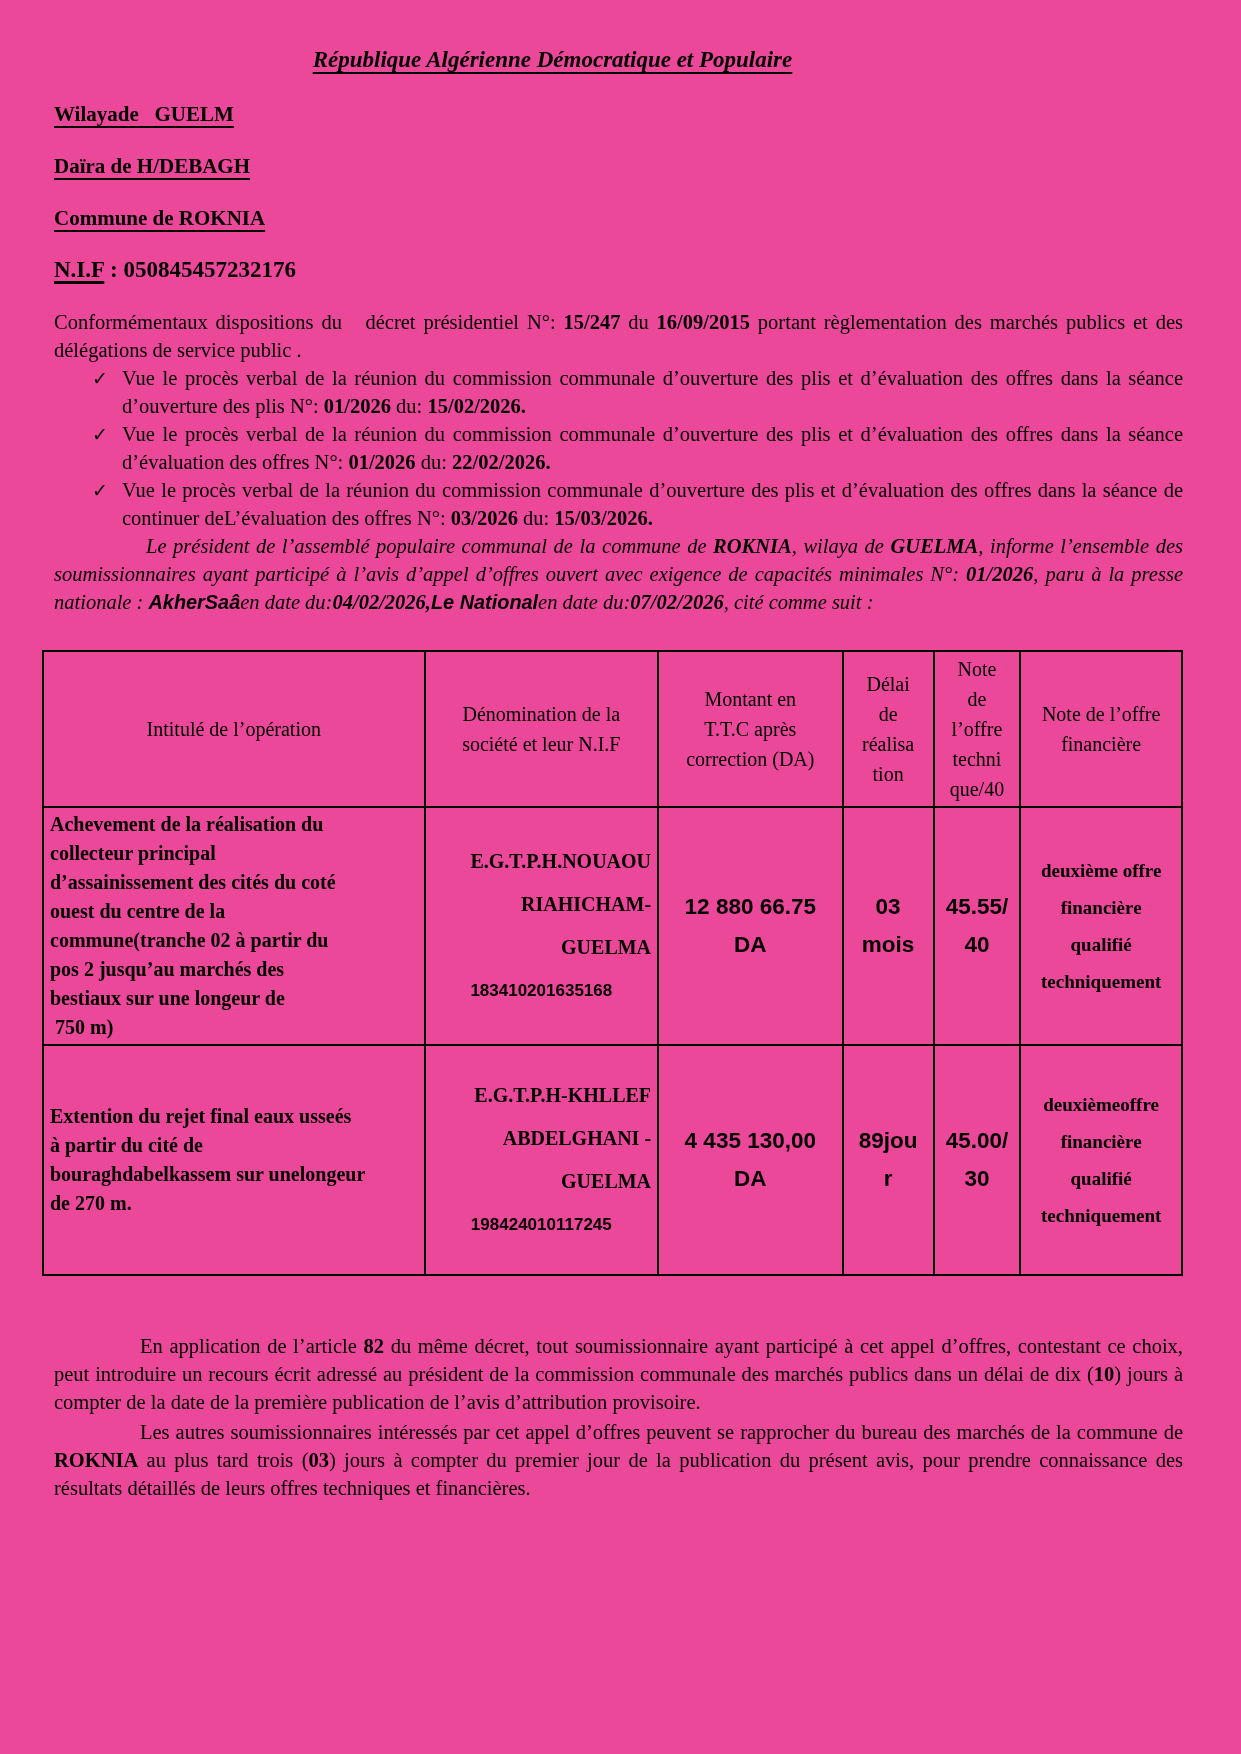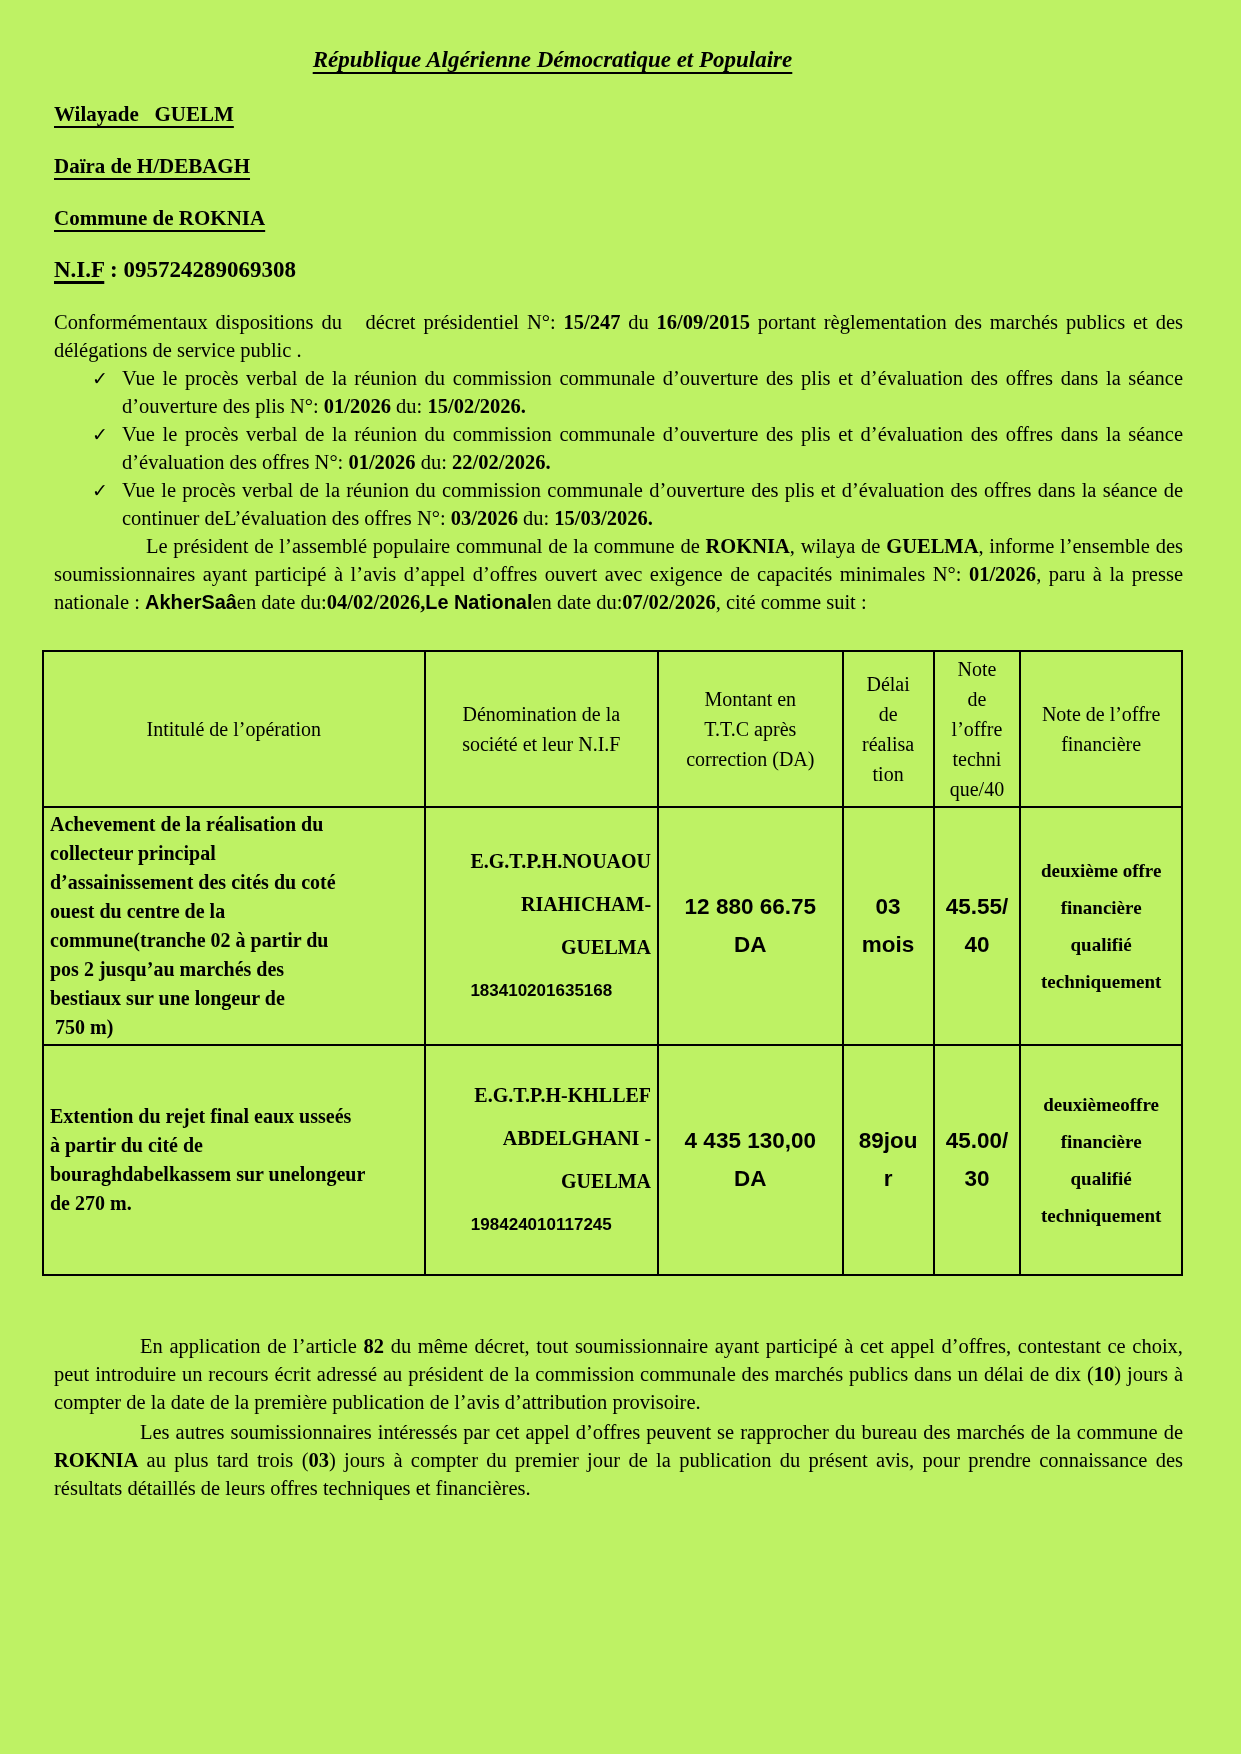--- a/index.html
+++ b/index.html
@@ -1,17 +1,17 @@
 <!DOCTYPE html>
 <html><head>
 <meta charset="utf-8">
 <style>
   html,body{margin:0;padding:0;background:#888;}
   .page{
-    width:1241px;height:1754px;background:#bef264;color:#000;
+    width:1241px;height:1754px;background:#ec4899;color:#000;
     box-sizing:border-box;padding:46px 58px 30px 42px;
     font-family:"Liberation Serif","DejaVu Serif",serif;
     font-size:20.5px;line-height:28px;position:relative;overflow:hidden;
   }
   .b{font-weight:bold;}
   .u{text-decoration:underline;text-decoration-thickness:2px;text-underline-offset:4px;}
   .sans{font-family:"Liberation Sans","DejaVu Sans",sans-serif;font-size:0.97em;}
   .republic{
     text-align:center;padding-right:120px;font-size:23px;font-weight:bold;font-style:italic;
     text-decoration:underline;text-decoration-thickness:2px;text-underline-offset:5px;
@@ -22,21 +22,21 @@
     text-decoration:underline;text-decoration-thickness:2px;text-underline-offset:5px;
     margin:0 0 24px 12px;width:fit-content;
   }
   .doc-title{
     text-align:center;padding-right:100px;font-size:26px;font-weight:bold;margin-top:56px;line-height:32px;
   }
   .doc-title .u{text-decoration-thickness:3px;text-underline-offset:5px;}
   .nif-line{font-size:23px;font-weight:bold;margin:6px 0 24px 12px;}
   .nif-line .u{text-decoration-thickness:3px;}
   .para{margin:0;text-align:justify;white-space:pre-wrap;margin-left:12px;}
-  .para.indent1{text-indent:92px;}
+  .para.indent1{text-indent:92px;font-style:italic;}
   .para.indent2{text-indent:86px;}
   .checklist{list-style:none;margin:0;padding:0 0 0 12px;}
   .check-item{display:flex;align-items:flex-start;}
   .check-mark{flex:0 0 30px;margin-left:38px;font-family:"DejaVu Sans",sans-serif;font-size:19px;}
   .check-text{flex:1;text-align:justify;white-space:pre-wrap;}
   table.award{
     width:100%;border-collapse:collapse;margin-top:34px;table-layout:fixed;
   }
   table.award td{border:2px solid #000;vertical-align:middle;padding:2px 6px;overflow:hidden;}
   .hdr-cell{text-align:center;font-size:20px;line-height:30px;white-space:pre-line;height:146px;}
@@ -62,21 +62,21 @@
 <body>
 
 <div class="page">
 
   <div class="republic">République Algérienne Démocratique et Populaire</div>
 
   <div class="admin-line">Wilayade   GUELM</div>
   <div class="admin-line">Daïra de H/DEBAGH</div>
   <div class="admin-line">Commune de ROKNIA</div>
 
-  <div class="nif-line"><span class="b u">N.I.F</span><span class="b"> : 095724289069308</span></div>
+  <div class="nif-line"><span class="b u">N.I.F</span><span class="b"> : 050845457232176</span></div>
 
   <p class="para"><span>Conformémentaux dispositions du   décret présidentiel N°: </span><span class="b">15/247</span><span> du </span><span class="b">16/09/2015</span><span> portant règlementation des marchés publics et des délégations de service public .</span></p>
 
   <ul class="checklist">
     <li class="check-item">
       <span class="check-mark">✓</span>
       <span class="check-text"><span>Vue le procès verbal de la réunion du commission communale d’ouverture des plis et d’évaluation des offres dans la séance d’ouverture des plis N°: </span><span class="b">01/2026</span><span> du: </span><span class="b">15/02/2026.</span></span>
     </li>
     <li class="check-item">
       <span class="check-mark">✓</span>

